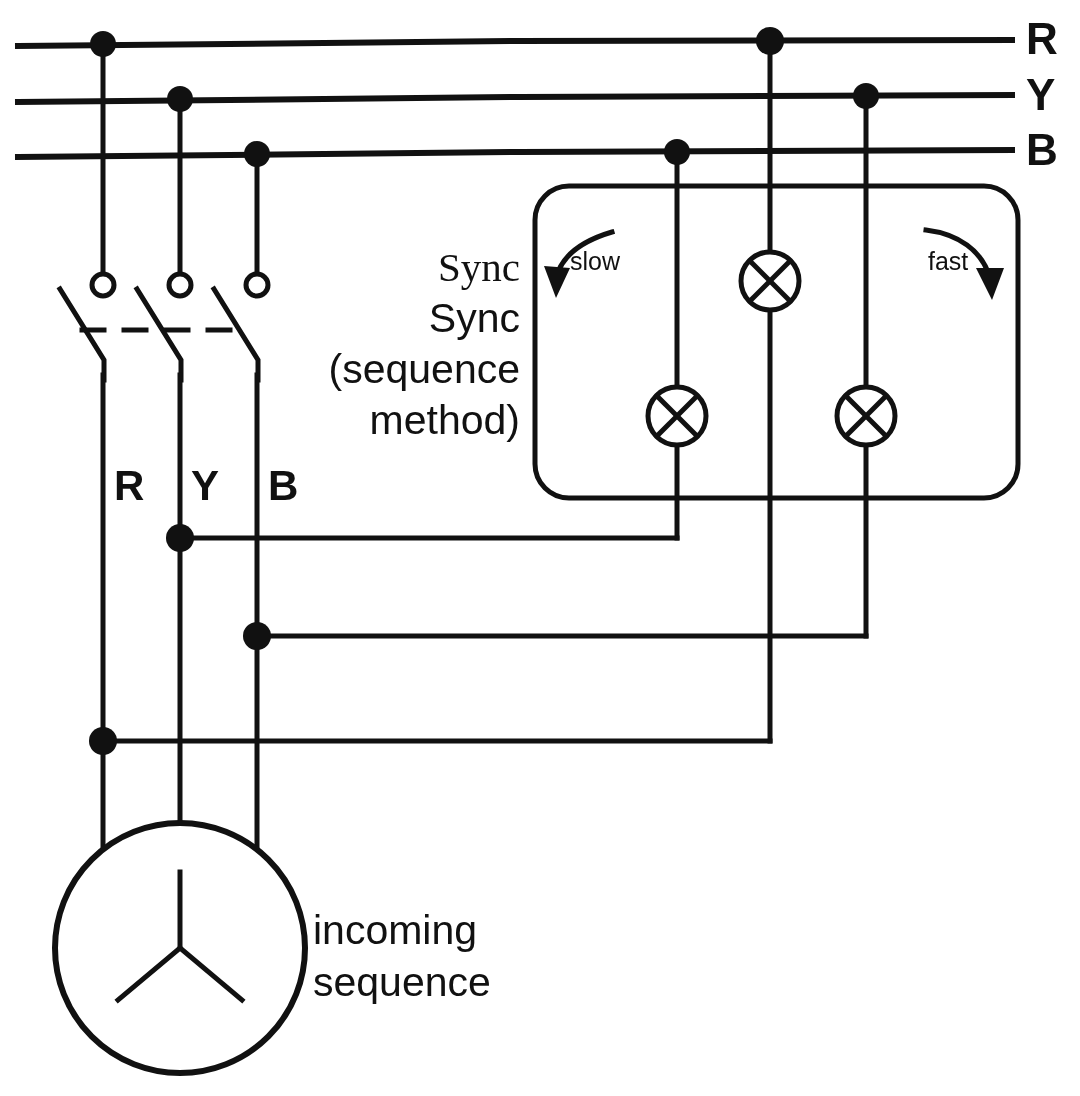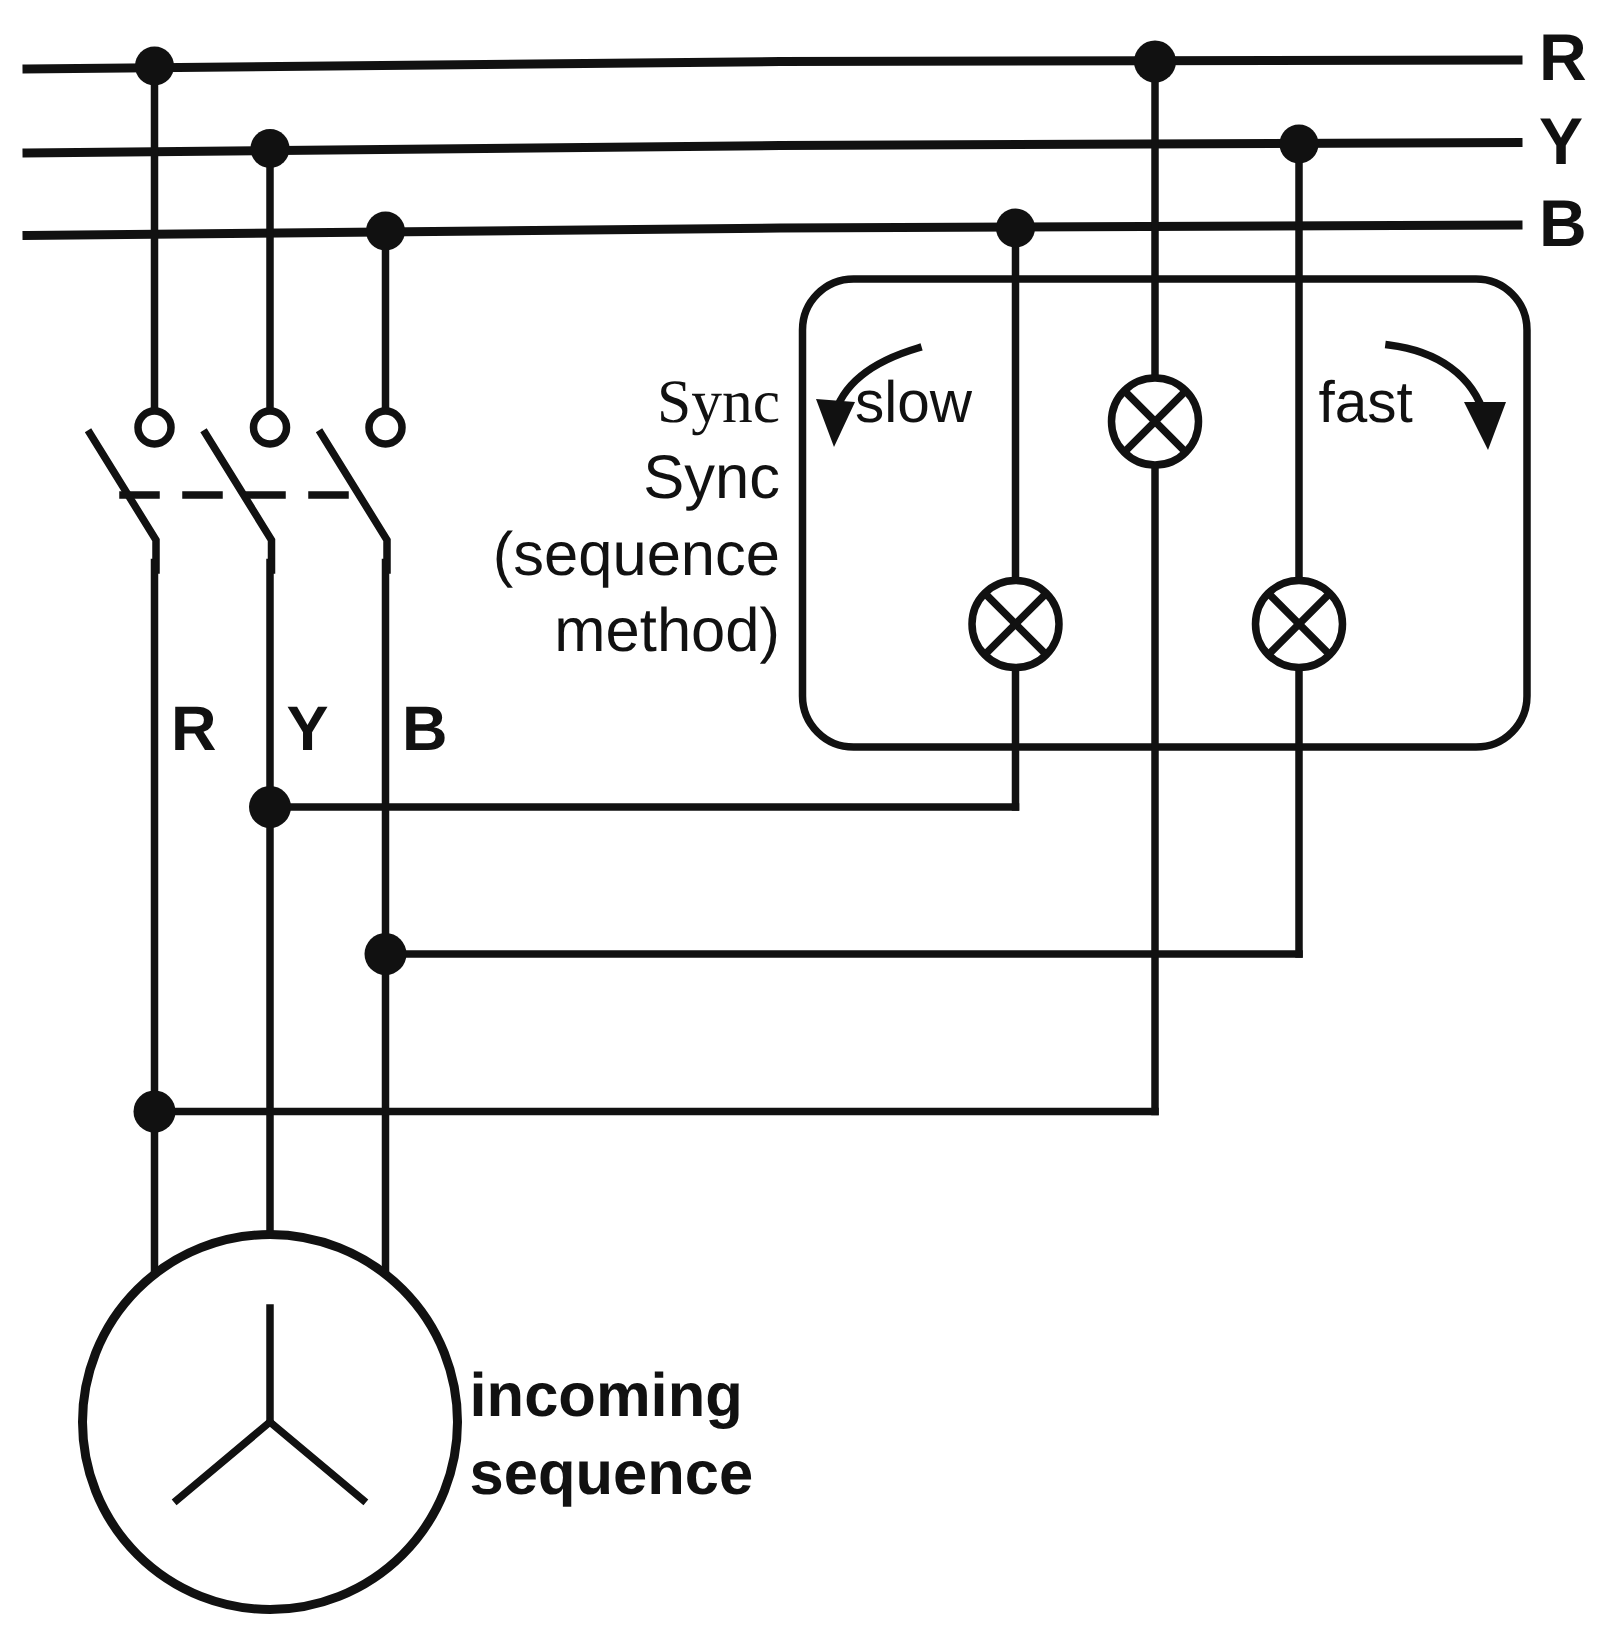--- a/index.html
+++ b/index.html
@@ -41,26 +41,26 @@
     font-size: 42px;
     font-weight: 700;
   }
   .sync-label {
     font-size: 41px;
     font-weight: 400;
     text-align: right;
     line-height: 1.22;
   }
   .speed-label {
-    font-size: 39px;
+    font-size: 25px;
     font-weight: 400;
   }
   .gen-label {
     font-size: 41px;
-    font-weight: 700;
+    font-weight: 400;
     line-height: 1.26;
   }
 </style>
 </head>
 <body>
 
 <div id="stage">
 
   <svg id="diagram" viewBox="0 0 1080 1096">
     <g fill="none" stroke="#111111" stroke-width="5" stroke-linecap="square" stroke-linejoin="miter">
@@ -145,18 +145,18 @@
   <div class="lbl phase-label" style="left:114px; top:464px;">R</div>
   <div class="lbl phase-label" style="left:191px; top:464px;">Y</div>
   <div class="lbl phase-label" style="left:268px; top:464px;">B</div>
 
   <div class="lbl sync-label" style="left:240px; top:242px; width:280px;font-family:Liberation Serif, serif;">Sync</div>
   <div class="lbl sync-label" style="left:240px; top:293px; width:280px;">Sync</div>
   <div class="lbl sync-label" style="left:240px; top:344px; width:280px;">(sequence</div>
   <div class="lbl sync-label" style="left:240px; top:395px; width:280px;">method)</div>
 
   <div class="lbl speed-label" style="left:570px; top:248px;">slow</div>
-  <div class="lbl speed-label" style="left:879px; top:248px;">fast</div>
+  <div class="lbl speed-label" style="left:928px; top:248px;">fast</div>
 
   <div class="lbl gen-label" style="left:313px; top:905px;">incoming</div>
   <div class="lbl gen-label" style="left:313px; top:957px;">sequence</div>
 
 </div>
 
 </body></html>

